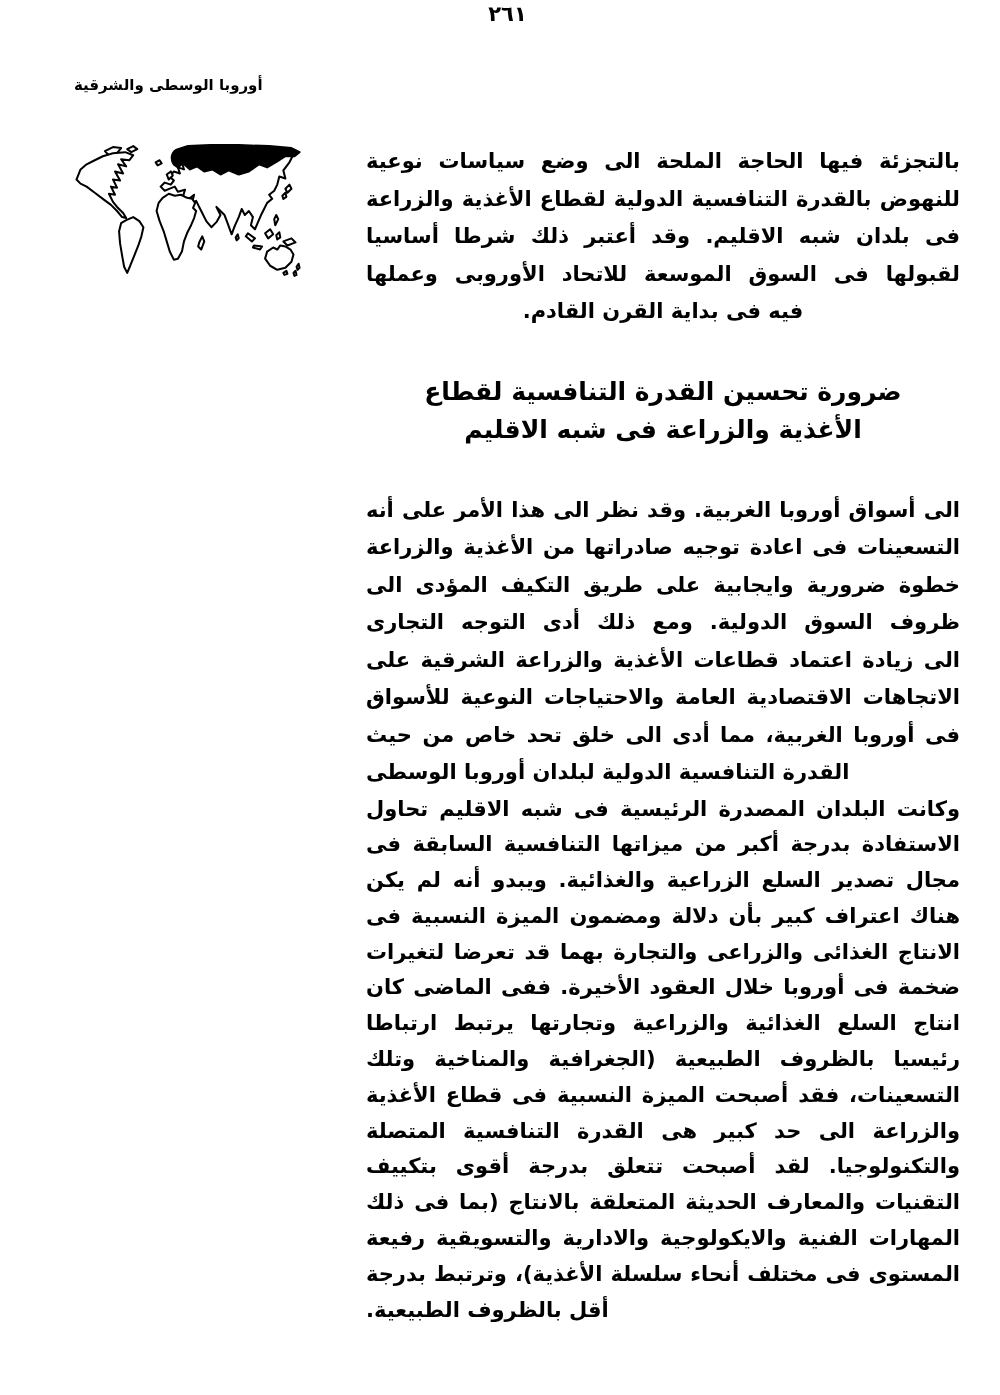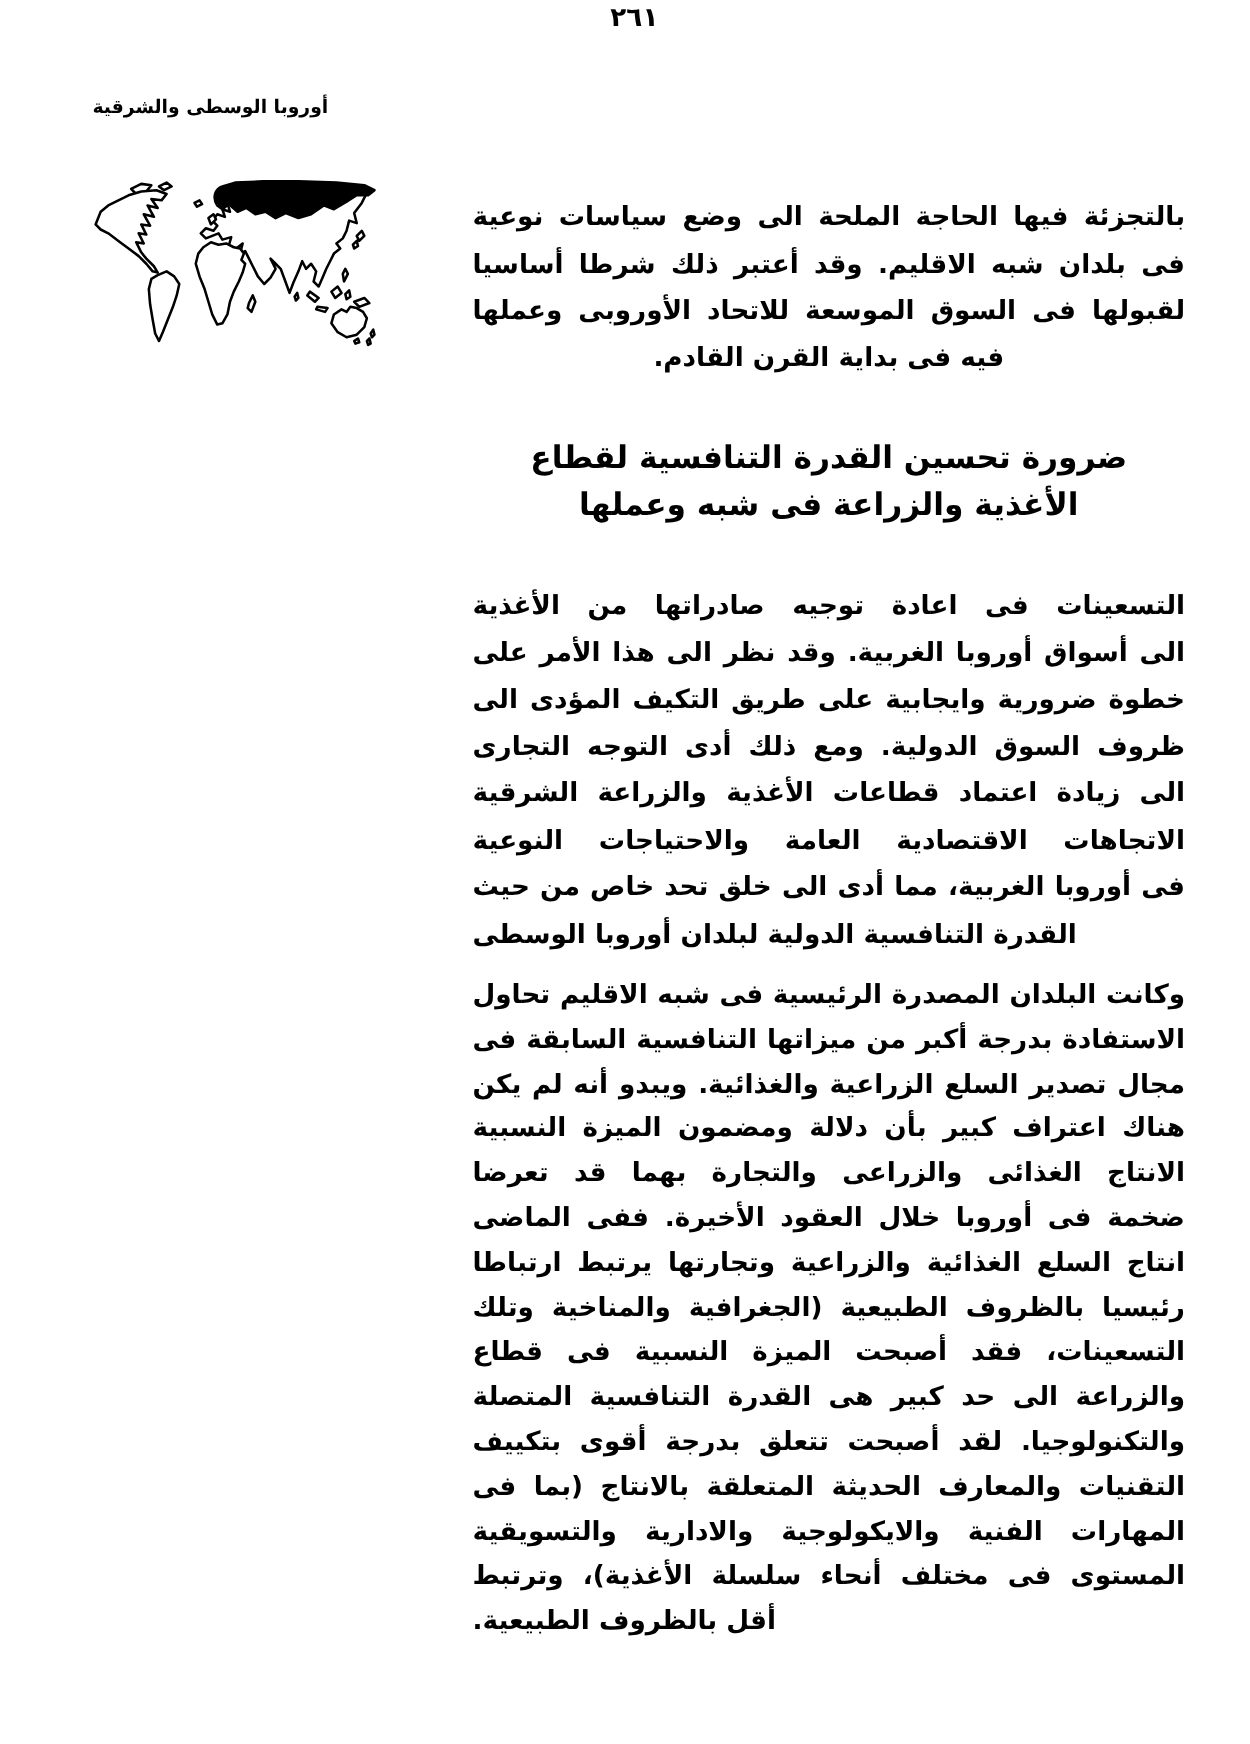--- a/index.html
+++ b/index.html
@@ -15,21 +15,21 @@
   .running-head{
     position:absolute;top:76px;left:74px;
     font-size:15px;font-weight:700;direction:rtl;white-space:nowrap;
   }
   .map-wrap{position:absolute;left:68px;top:140px;width:236px;height:144px;}
   .map-wrap svg{display:block;width:100%;height:100%;}
   .text-col{
     position:absolute;top:143px;right:40px;width:594px;direction:rtl;
     font-weight:700;
   }
-  .para{margin:12px;padding:0;}
+  .para{margin:0;padding:0;}
   .body-line{
     font-size:21px;line-height:37.5px;height:37.5px;overflow:hidden;
     text-align:justify;text-align-last:justify;text-justify:inter-word;
     white-space:normal;
   }
   .para-tight .body-line{line-height:35.8px;height:35.8px;}
   .align-center{text-align:left;text-align-last:center;}
   .align-left{text-align:left;text-align-last:left;}
   .section-heading{margin-top:42px;margin-bottom:43px;}
   .heading-line{
@@ -79,41 +79,42 @@
       <path d="M104,24 C100,18 102,11 108,9 L118,6 140,5 168,5 198,6 220,8 228,12 L223,16 214,16 206,21 196,27 188,24 178,31 168,34 158,30 150,34 142,29 134,31 127,26 120,29 113,23 108,27 Z" fill="#000"></path>
     </svg>
   </div>
 
   <div class="text-col">
 
     <div class="para">
 
         <div class="body-line">بالتجزئة فيها الحاجة الملحة الى وضع سياسات نوعية</div>
 
+        <div class="body-line">للنهوض بالقدرة التنافسية الدولية لقطاع الأغذية والزراعة</div>
 
         <div class="body-line">فى بلدان شبه الاقليم. وقد أعتبر ذلك شرطا أساسيا رئيسيا</div>
 
         <div class="body-line">لقبولها فى السوق الموسعة للاتحاد الأوروبى وعملها بنجاح</div>
 
         <div class="body-line align-center">فيه فى بداية القرن القادم.</div>
       </div>
 
     <div class="section-heading">
 
         <div class="heading-line">ضرورة تحسين القدرة التنافسية لقطاع</div>
 
-        <div class="heading-line">الأغذية والزراعة فى شبه وعملها</div>
+        <div class="heading-line">الأغذية والزراعة فى شبه الاقليم</div>
       </div>
 
     <div class="para">
 
 
+        <div class="body-line">الى أسواق أوروبا الغربية. وقد نظر الى هذا الأمر على أنه</div>
+
         <div class="body-line">التسعينات فى اعادة توجيه صادراتها من الأغذية والزراعة</div>
-
-        <div class="body-line">الى أسواق أوروبا الغربية. وقد نظر الى هذا الأمر على أنه</div>
 
         <div class="body-line">خطوة ضرورية وايجابية على طريق التكيف المؤدى الى ارساء</div>
 
         <div class="body-line">ظروف السوق الدولية. ومع ذلك أدى التوجه التجارى الجديد</div>
 
         <div class="body-line">الى زيادة اعتماد قطاعات الأغذية والزراعة الشرقية على</div>
 
         <div class="body-line">الاتجاهات الاقتصادية العامة والاحتياجات النوعية للأسواق</div>
 
         <div class="body-line">فى أوروبا الغربية، مما أدى الى خلق تحد خاص من حيث</div>

